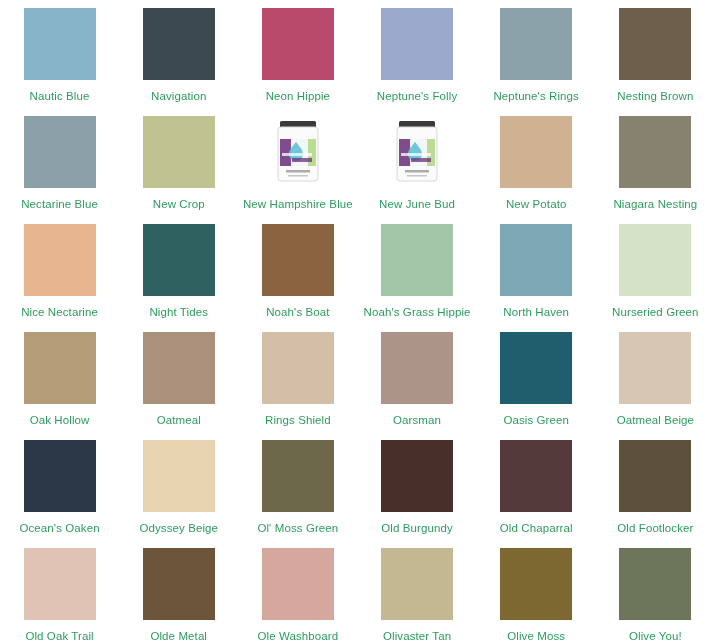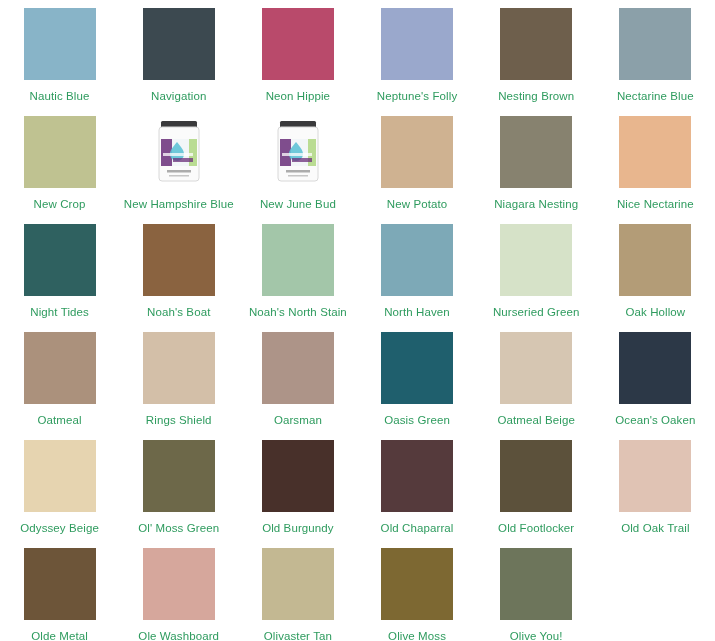--- a/index.html
+++ b/index.html
@@ -70,20 +70,24 @@
       <div class="swatch-chip" style="background-color: rgb(60, 73, 80);"></div>
       <div class="swatch-label">Navigation</div>
     </div>
     <div class="swatch-cell">
       <div class="swatch-chip" style="background-color: rgb(185, 74, 107);"></div>
       <div class="swatch-label">Neon Hippie</div>
     </div>
     <div class="swatch-cell">
       <div class="swatch-chip" style="background-color: rgb(154, 168, 204);"></div>
       <div class="swatch-label">Neptune's Folly</div>
+    </div>
+    <div class="swatch-cell">
+      <div class="swatch-chip" style="background-color: rgb(139, 162, 170);"></div>
+      <div class="swatch-label">Neptune's Rings</div>
     </div>
     <div class="swatch-cell">
       <div class="swatch-chip" style="background-color: rgb(110, 95, 76);"></div>
       <div class="swatch-label">Nesting Brown</div>
     </div>
     <div class="swatch-cell">
       <div class="swatch-chip" style="background-color: rgb(139, 160, 169);"></div>
       <div class="swatch-label">Nectarine Blue</div>
     </div>
     <div class="swatch-cell">
@@ -141,21 +145,21 @@
     <div class="swatch-cell">
       <div class="swatch-chip" style="background-color: rgb(47, 97, 96);"></div>
       <div class="swatch-label">Night Tides</div>
     </div>
     <div class="swatch-cell">
       <div class="swatch-chip" style="background-color: rgb(138, 99, 64);"></div>
       <div class="swatch-label">Noah's Boat</div>
     </div>
     <div class="swatch-cell">
       <div class="swatch-chip" style="background-color: rgb(163, 198, 169);"></div>
-      <div class="swatch-label">Noah's North Stain</div>
+      <div class="swatch-label">Noah's Grass Hippie</div>
     </div>
     <div class="swatch-cell">
       <div class="swatch-chip" style="background-color: rgb(125, 169, 183);"></div>
       <div class="swatch-label">North Haven</div>
     </div>
     <div class="swatch-cell">
       <div class="swatch-chip" style="background-color: rgb(214, 226, 200);"></div>
       <div class="swatch-label">Nurseried Green</div>
     </div>
     <div class="swatch-cell">

